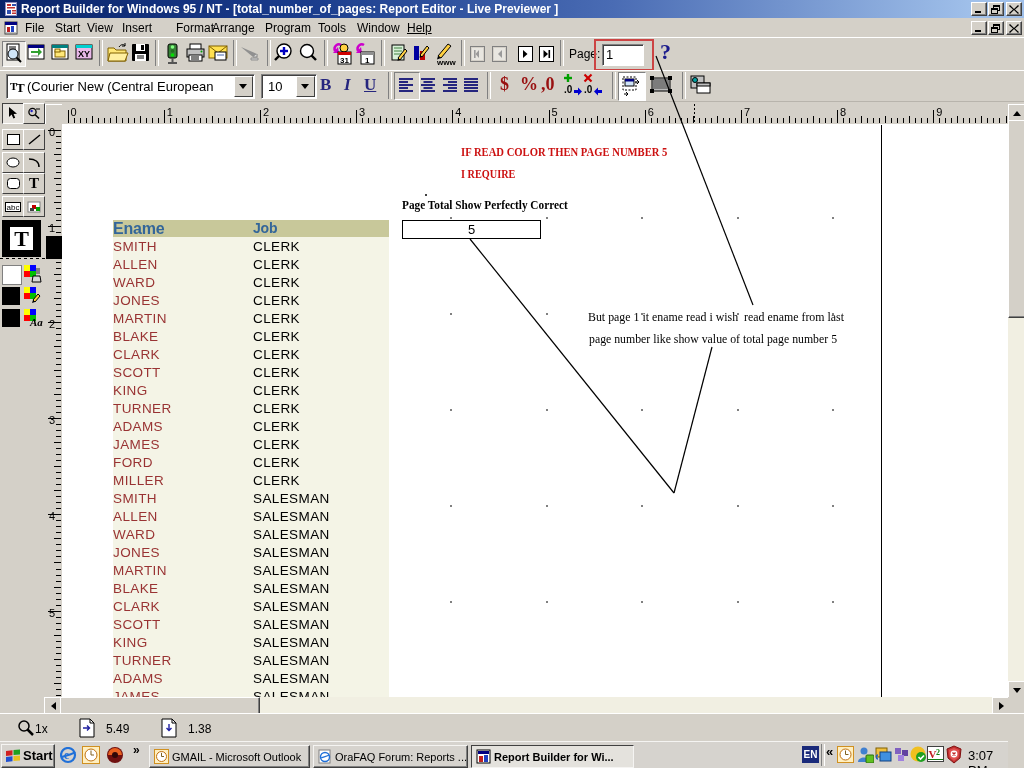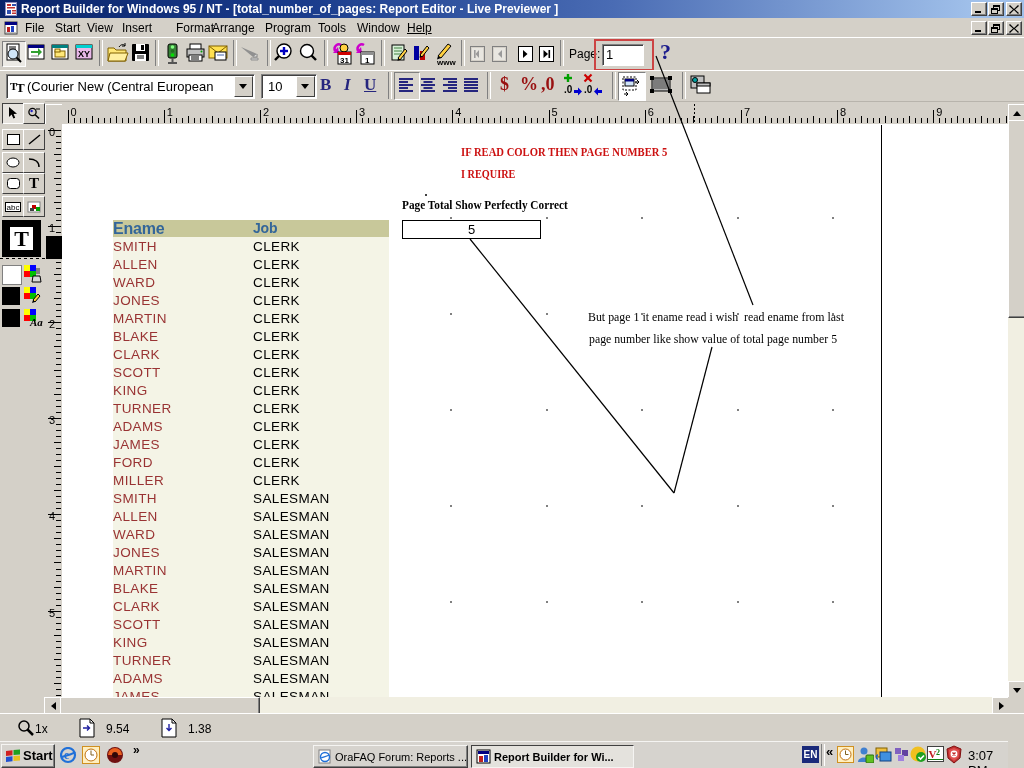--- a/index.html
+++ b/index.html
@@ -955,21 +955,21 @@
   <svg class="abs" style="left:17px;top:5px;" width="20" height="18">
       <circle cx="7" cy="7" r="5" fill="none" stroke="#000" stroke-width="1.5"></circle>
       <line x1="10.5" y1="10.5" x2="16" y2="16" stroke="#000" stroke-width="2.5"></line>
     </svg>
   <span class="abs" style="left:35px;top:8px;font-size:12px;">1x</span>
   <svg class="abs" style="left:79px;top:4px;" width="17" height="20">
       <path d="M1 1 L11 1 L15 5 L15 19 L1 19 Z" fill="#fff" stroke="#000"></path>
       <path d="M11 1 L11 5 L15 5" fill="none" stroke="#000"></path>
       <path d="M4 10 L10 10 M8 7.5 L10.5 10 L8 12.5" stroke="#2020a0" fill="none" stroke-width="1.4"></path>
     </svg>
-  <span class="abs" style="left:106px;top:8px;font-size:12px;">9.54</span>
+  <span class="abs" style="left:106px;top:8px;font-size:12px;">5.49</span>
   <svg class="abs" style="left:161px;top:4px;" width="17" height="20">
       <path d="M1 1 L11 1 L15 5 L15 19 L1 19 Z" fill="#fff" stroke="#000"></path>
       <path d="M11 1 L11 5 L15 5" fill="none" stroke="#000"></path>
       <path d="M8 6 L8 12 M5.5 10 L8 12.5 L10.5 10" stroke="#2020a0" fill="none" stroke-width="1.4"></path>
     </svg>
   <span class="abs" style="left:188px;top:8px;font-size:12px;">1.38</span>
 </div>
 
 <div class="abs" id="taskbar">
 
@@ -996,20 +996,29 @@
       <line x1="9" y1="9" x2="9" y2="4.5" stroke="#806020"></line>
       <line x1="9" y1="9" x2="12" y2="9" stroke="#806020"></line>
     </svg>
   <svg class="abs" style="left:106px;top:4px;" width="18" height="18">
       <circle cx="9" cy="9" r="8" fill="#701010"></circle>
       <path d="M2 9 A7 7 0 0 1 16 9" fill="#e86020"></path>
       <circle cx="9" cy="9" r="3" fill="#300808"></circle>
     </svg>
   <span class="abs" style="left:133px;top:1px;font-weight:bold;font-size:12px;">»</span>
 
+  <div class="tkbtn" style="left:149px;width:159px;">
+    <svg style="margin:0 3px 0 4px;flex:none;" width="15" height="15">
+        <rect x="0.5" y="0.5" width="14" height="14" fill="#ffefc0" stroke="#d09020"></rect>
+        <circle cx="7.5" cy="7.5" r="5" fill="#fff" stroke="#c07010"></circle>
+        <line x1="7.5" y1="7.5" x2="7.5" y2="3.8" stroke="#806020"></line>
+        <line x1="7.5" y1="7.5" x2="10" y2="7.5" stroke="#806020"></line>
+      </svg>
+    <span>GMAIL - Microsoft Outlook</span>
+  </div>
   <div class="tkbtn" style="left:471px;width:161px;background:#e4e2dd;border-color:#404040 #f5f4f2 #f5f4f2 #404040;box-shadow:none;font-weight:bold;">
     <svg style="margin:0 3px 0 4px;flex:none;" width="15" height="15">
         <rect x="1" y="1" width="13" height="13" fill="#fff" stroke="#000"></rect>
         <rect x="2" y="2" width="11" height="3" fill="#000080"></rect>
         <rect x="3" y="7" width="4" height="6" fill="#c02020"></rect>
         <rect x="8" y="6" width="4" height="7" fill="#2040c0"></rect>
       </svg>
     <span>Report Builder for Wi...</span>
   </div>
   <div class="tkbtn" style="left:313px;width:153px;">

